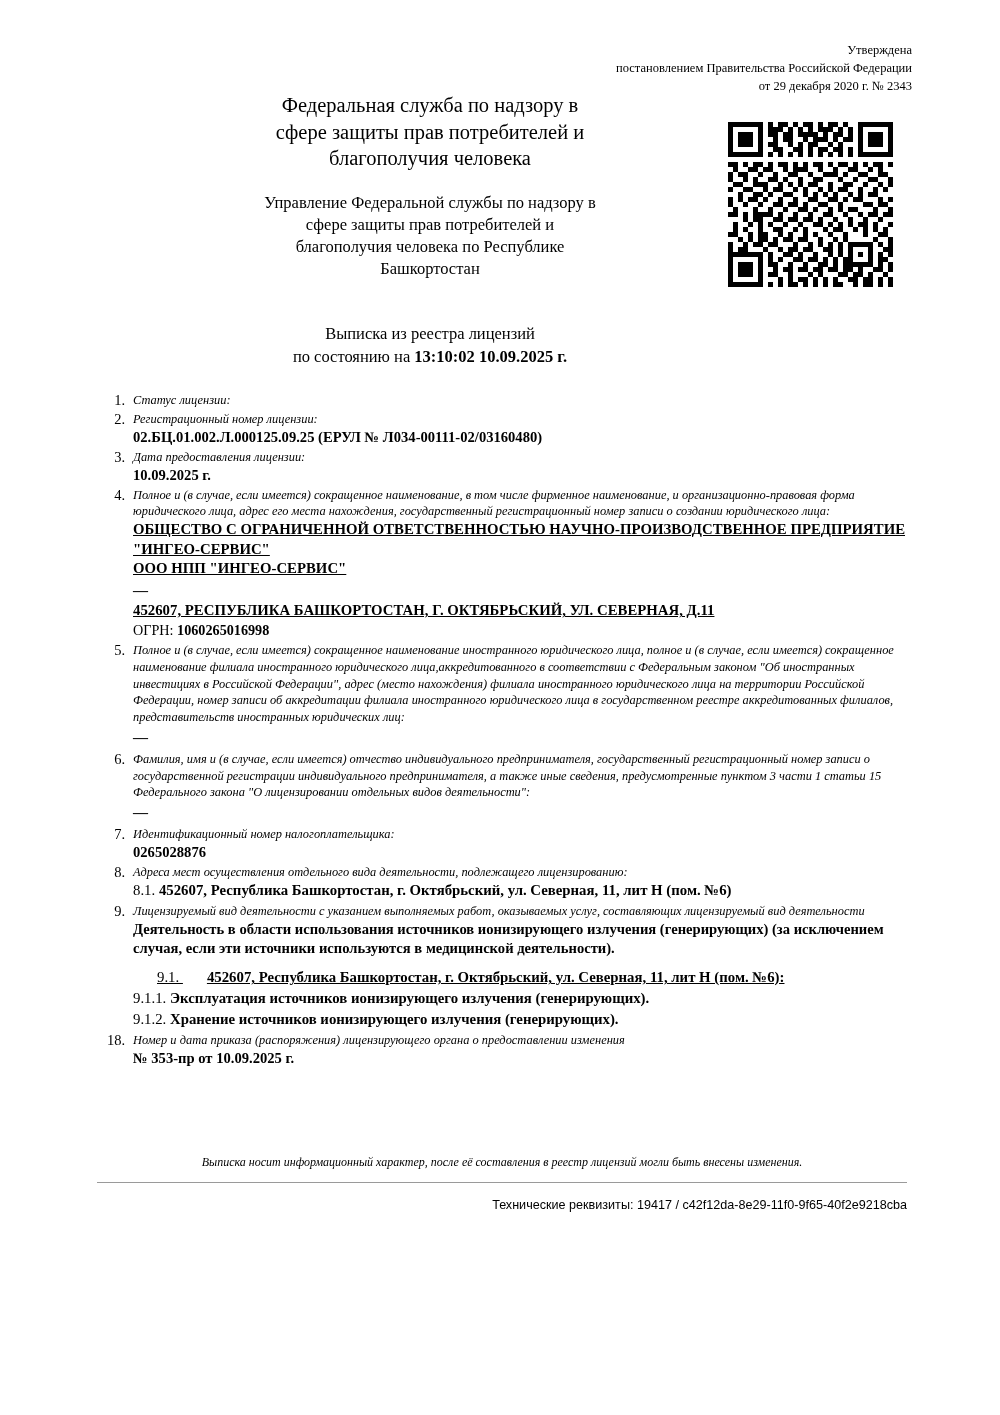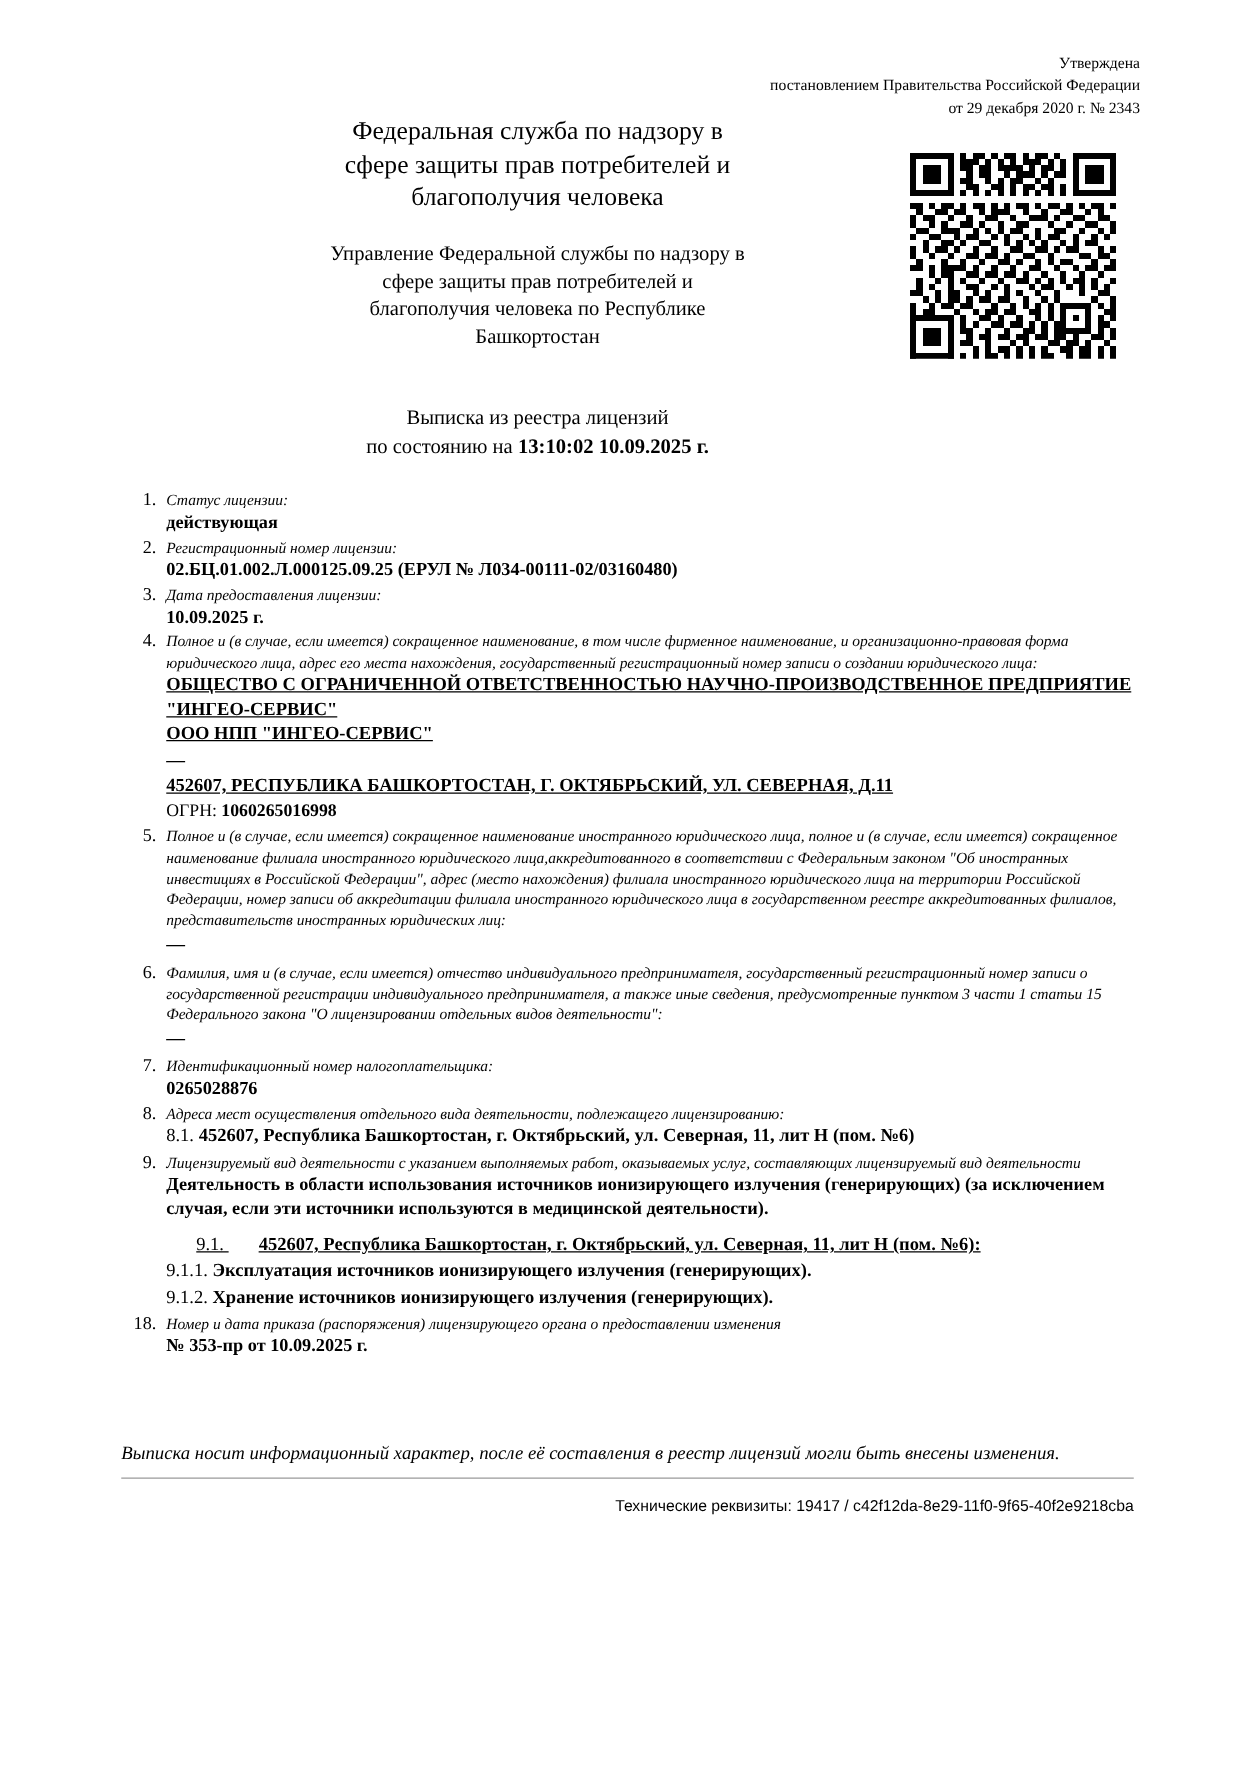--- a/index.html
+++ b/index.html
@@ -139,23 +139,23 @@
     display: block;
   }
   .ogrn-line b { font-weight: bold; }
 
   
   .disclaimer {
     position: absolute;
     top: 1155px;
     left: 97px;
     width: 810px;
-    text-align: left;
+    text-align: center;
     font-style: italic;
-    font-size: 15px;
+    font-size: 12px;
   }
   .rule {
     position: absolute;
     top: 1182px;
     left: 97px;
     width: 810px;
     height: 1px;
     background: #9a9a9a;
   }
   .tech {
@@ -518,21 +518,20 @@
   <div class="extract-title">
     <div>Выписка из реестра лицензий</div>
     <div><span>по состоянию на </span><b>13:10:02 10.09.2025 г.</b></div>
   </div>
 
   <div class="items">
 
     <div class="item">
       <span class="num">1.</span>
       <span class="lbl">Статус лицензии:</span>
-      <span class="val">действующая</span>
     </div>
 
     <div class="item">
       <span class="num">2.</span>
       <span class="lbl">Регистрационный номер лицензии:</span>
       <span class="val">02.БЦ.01.002.Л.000125.09.25 (ЕРУЛ № Л034-00111-02/03160480)</span>
     </div>
 
     <div class="item">
       <span class="num">3.</span>

